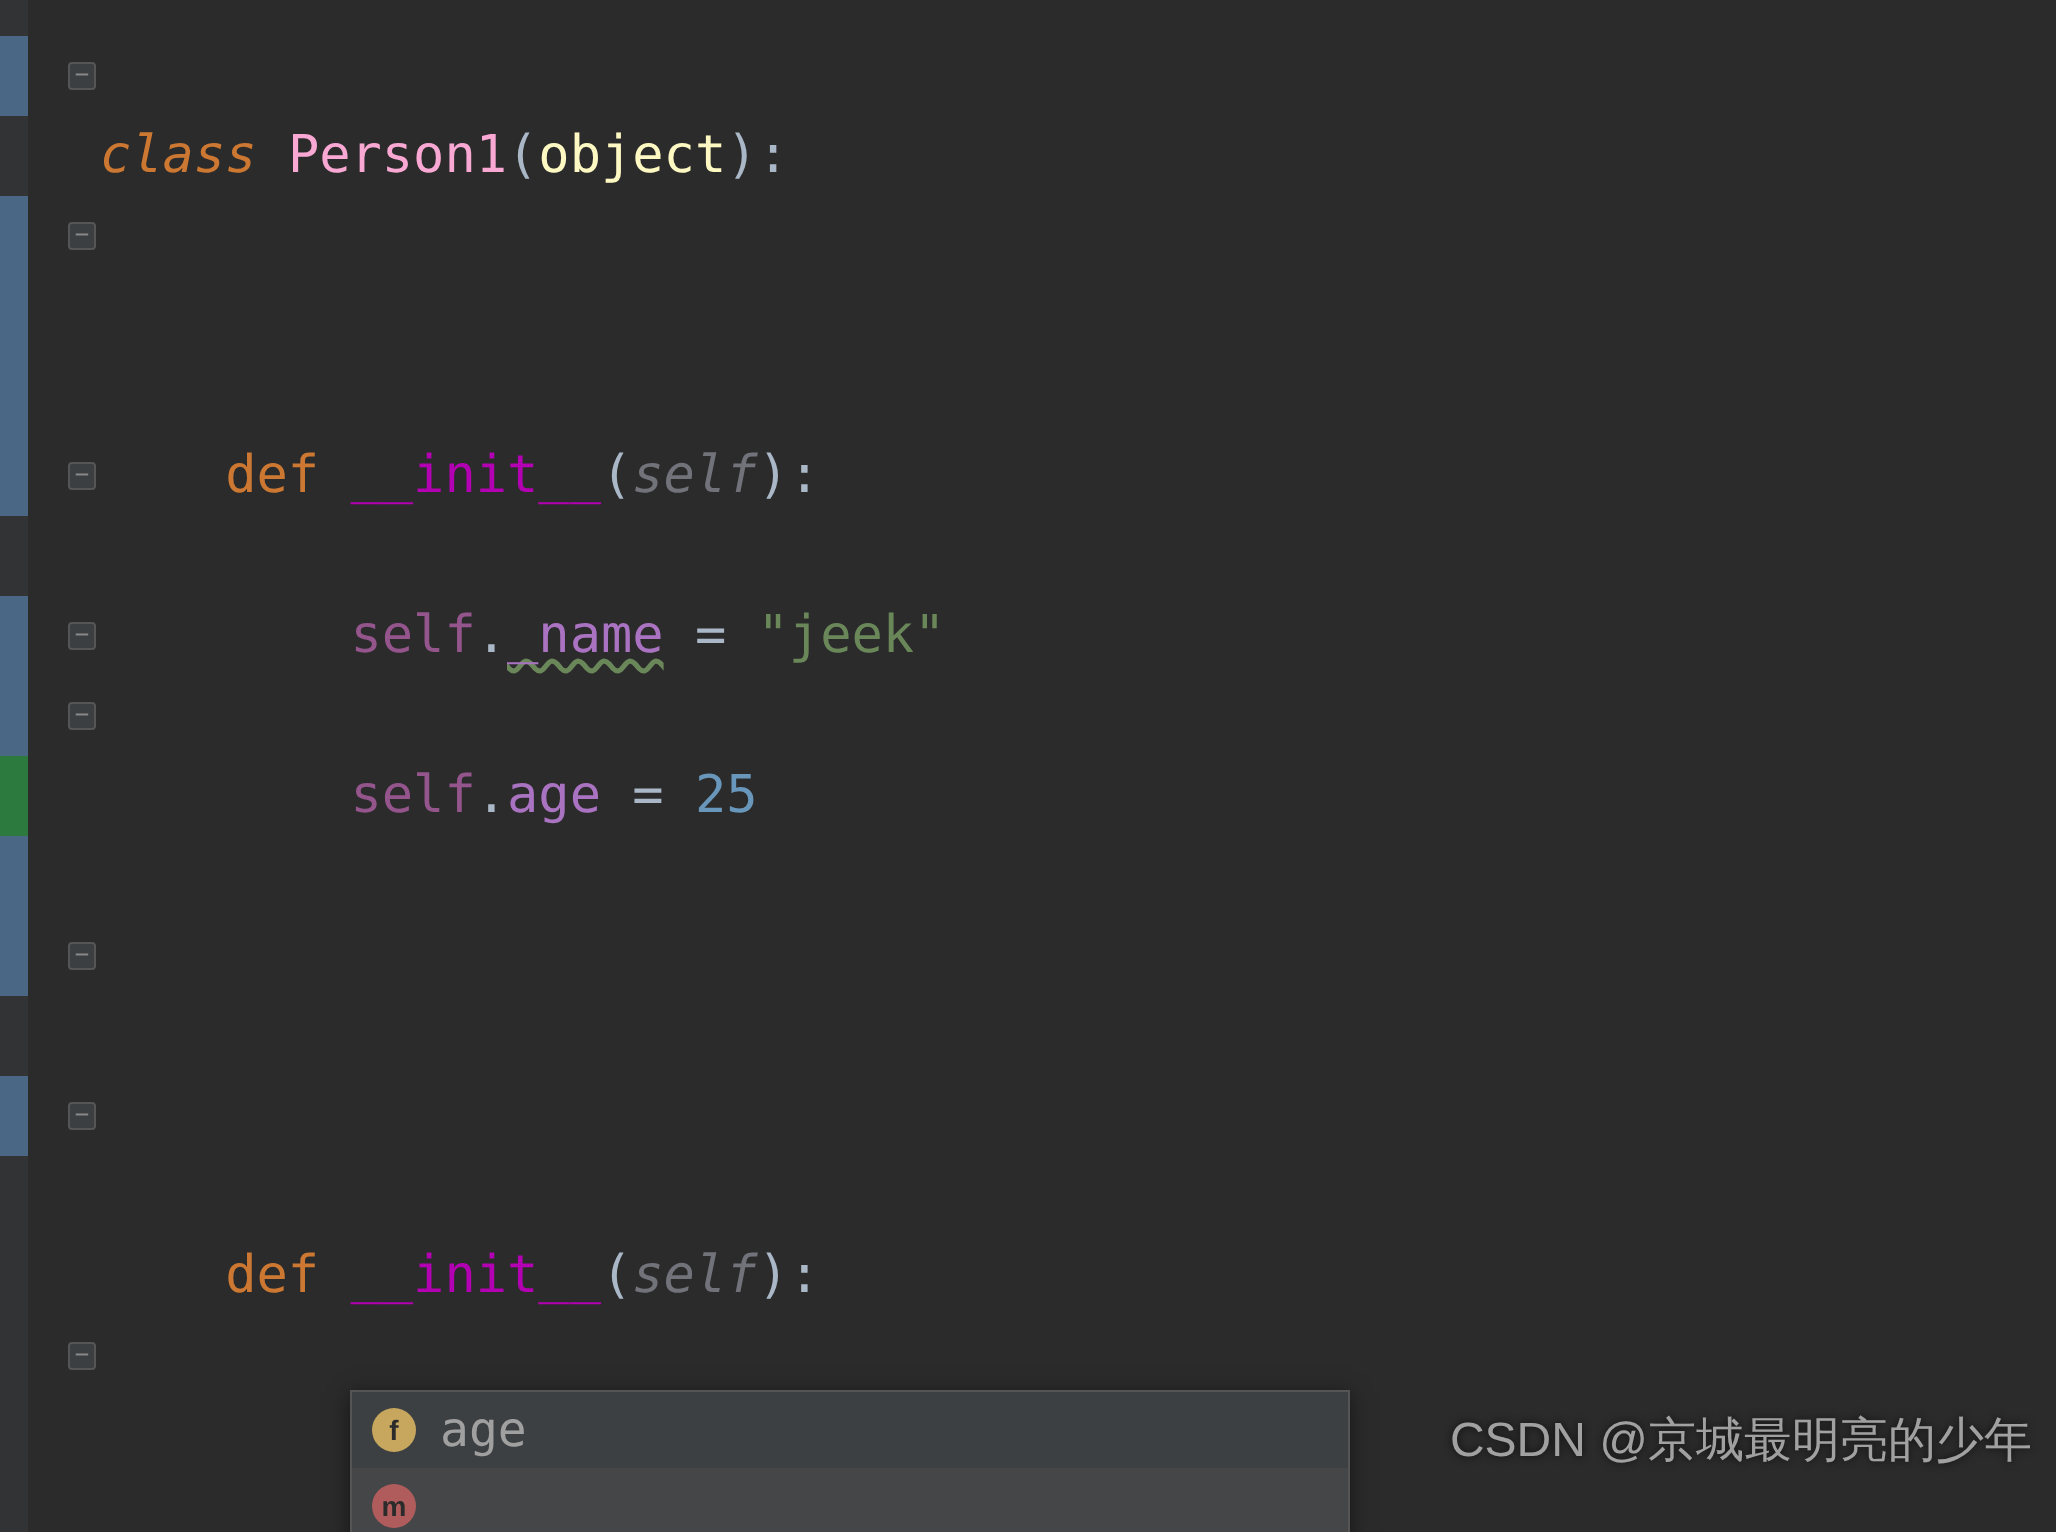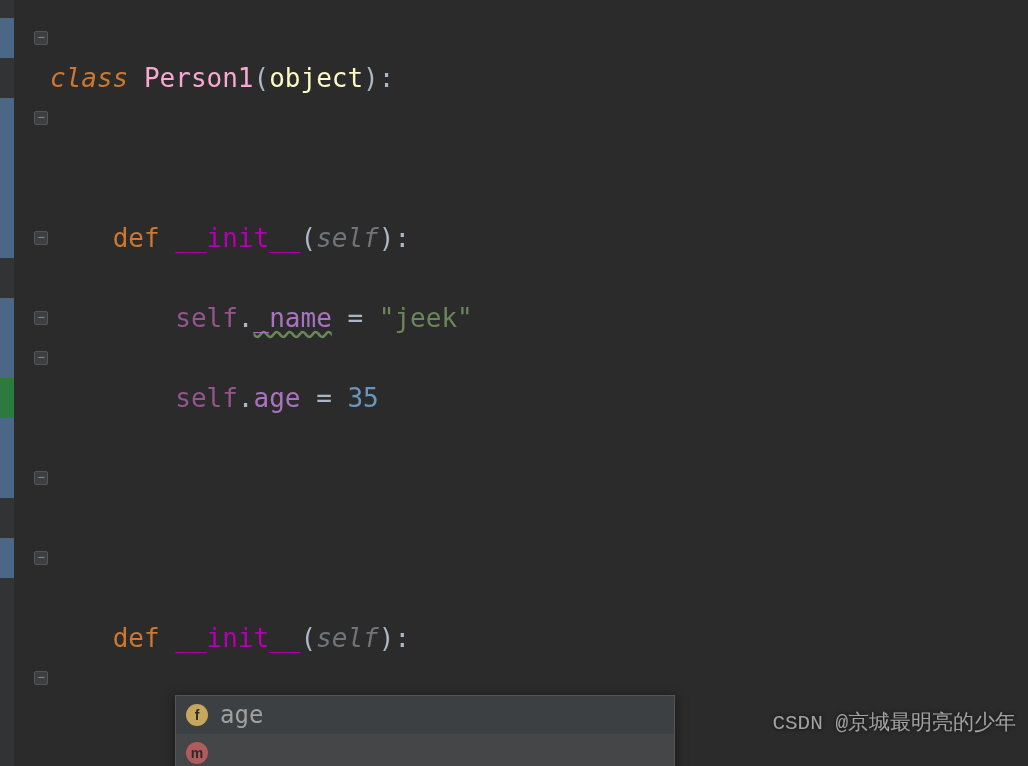--- a/index.html
+++ b/index.html
@@ -103,22 +103,22 @@
   }
   .ac-icon.field { background: #c7a65d; color: #2b2b2b; }
   .ac-icon.method { background: #b05c5c; color: #2b2b2b; }
   .ac-label { color: #a0a0a0; font-size: 24px; }
   .ac-label .param { color: #72737a; }
   .watermark {
     position: absolute;
     right: 12px;
     bottom: 30px;
     color: rgba(230,230,230,0.65);
-    font-family: Liberation Mono, monospace;
-    font-size: 21px;
+    font-family: Liberation Sans, sans-serif;
+    font-size: 24px;
     text-shadow: 0 0 4px rgba(0,0,0,0.7);
   }
 </style>
 </head>
 <body>
 
 <div class="editor">
   <div class="gutter">
     <div class="gutter-left-bar"></div>
     <div class="gutter-accent" style="top:18px;height:40px;background:#4a6785;"></div>
@@ -133,21 +133,21 @@
     <div class="fold-icon" style="top:351px;"></div>
     <div class="fold-icon" style="top:471px;"></div>
     <div class="fold-icon" style="top:551px;"></div>
     <div class="fold-icon" style="top:671px;"></div>
   </div>
   <div class="code-area">
 <div class="line"><span class="kw">class</span> <span class="cls">Person1</span><span class="punc">(</span><span class="builtin">object</span><span class="punc">)</span><span class="punc">:</span></div>
 <div class="line"></div>
 <div class="line">    <span class="def">def</span> <span class="magic">__init__</span><span class="punc">(</span><span class="param">self</span><span class="punc">)</span><span class="punc">:</span></div>
 <div class="line">        <span class="self">self</span><span class="punc">.</span><span class="attr underline-warn">_name</span><span class="op"> = </span><span class="str">"jeek"</span></div>
-<div class="line">        <span class="self">self</span><span class="punc">.</span><span class="attr">age</span><span class="op"> = </span><span class="num">35</span></div>
+<div class="line">        <span class="self">self</span><span class="punc">.</span><span class="attr">age</span><span class="op"> = </span><span class="num">25</span></div>
 <div class="line"></div>
 <div class="line"></div>
 <div class="line">    <span class="def">def</span> <span class="magic">__init__</span><span class="punc">(</span><span class="param">self</span><span class="punc">)</span><span class="punc">:</span></div>
 
 
 
 
 
 
 

